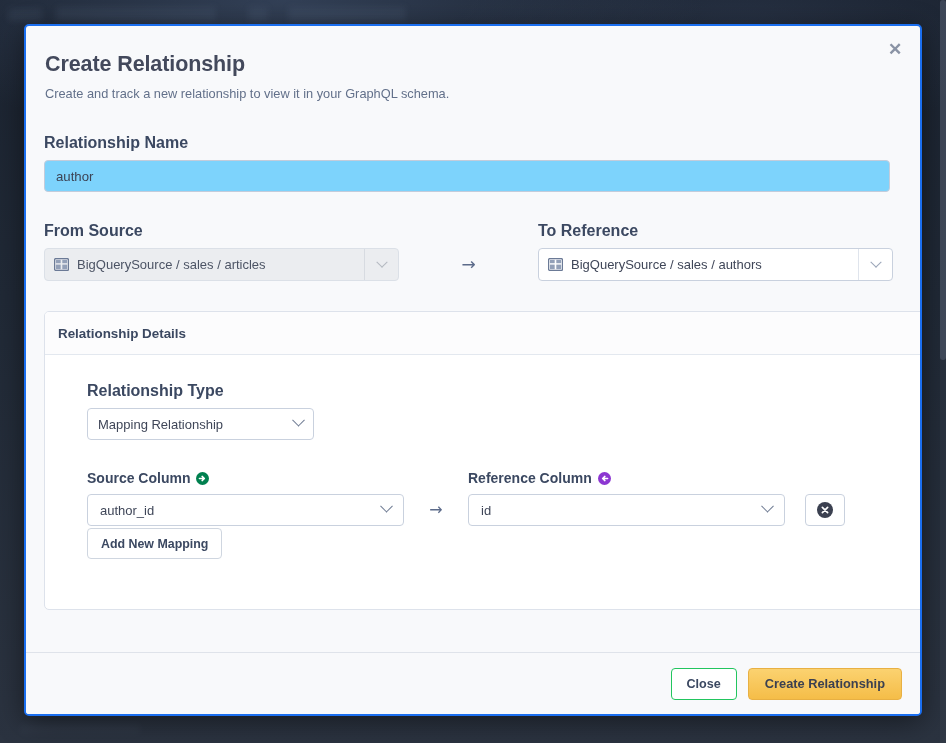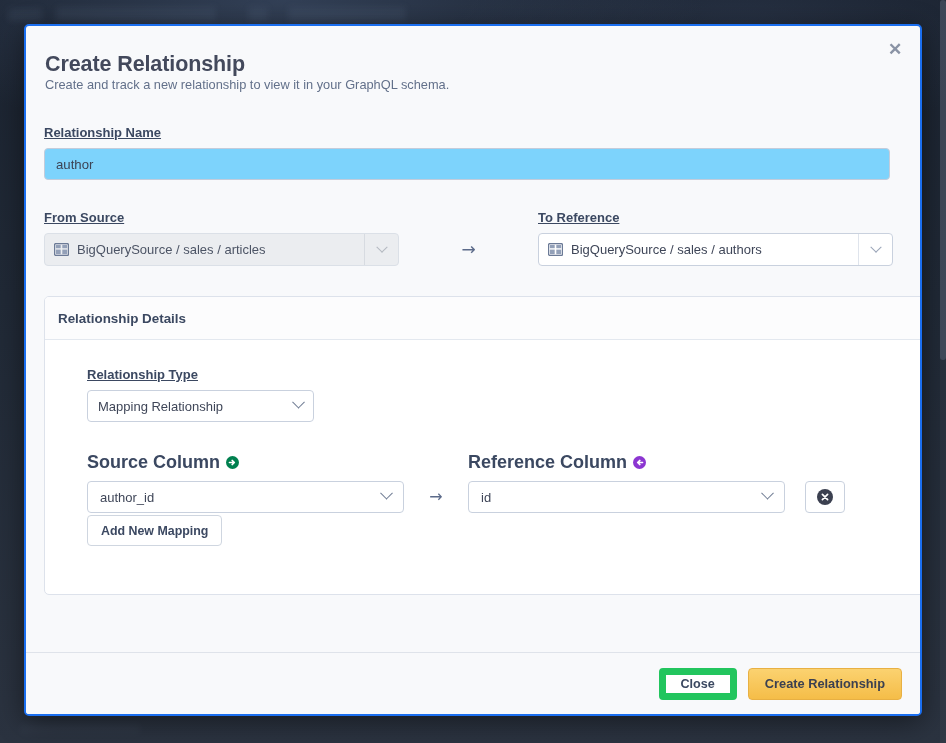--- a/index.html
+++ b/index.html
@@ -82,29 +82,29 @@
   .title {
     font-size: 21.5px;
     font-weight: bold;
     color: #43495c;
     letter-spacing: -0.1px;
     margin-left: 1px;
   }
   .subtitle {
     font-size: 12.8px;
     color: #62708a;
+    margin-top: 9px;
     margin-left: 1px;
   }
 
   .field-label {
-    font-size: 13px;
+    font-size: 16px;
     font-weight: bold;
     color: #3b4861;
     margin-bottom: 8px;
-    text-decoration: underline;
   }
 
   .section { margin-top: 33px; }
 
   
   .text-input {
     width: 846px;
     height: 32px;
     border: 1px solid #c3ccdb;
     border-radius: 4px;
@@ -230,21 +230,21 @@
     flex: 0 0 auto;
   }
 
   .mapping-block { margin-top: 30px; }
 
   .mapping-labels {
     display: flex;
     align-items: center;
   }
   .map-label {
-    font-size: 18px;
+    font-size: 14px;
     font-weight: bold;
     color: #3b4861;
     display: flex;
     align-items: center;
     gap: 6px;
   }
   .map-label.src { width: 381px; }
 
   .mapping-row {
     display: flex;
@@ -316,21 +316,21 @@
     display: flex;
     align-items: center;
     justify-content: flex-end;
     padding-right: 18px;
     gap: 11px;
   }
   .btn-close-footer {
     height: 32px;
     padding: 0 15px;
     background: #ffffff;
-    border: 7px solid #22c55e;
+    border: 1px solid #22c55e;
     border-radius: 4px;
     font-size: 12.6px;
     font-weight: bold;
     color: #3b4861;
     font-family: "Liberation Sans", sans-serif;
     cursor: pointer;
   }
   .btn-primary {
     height: 32px;
     padding: 0 16px;

